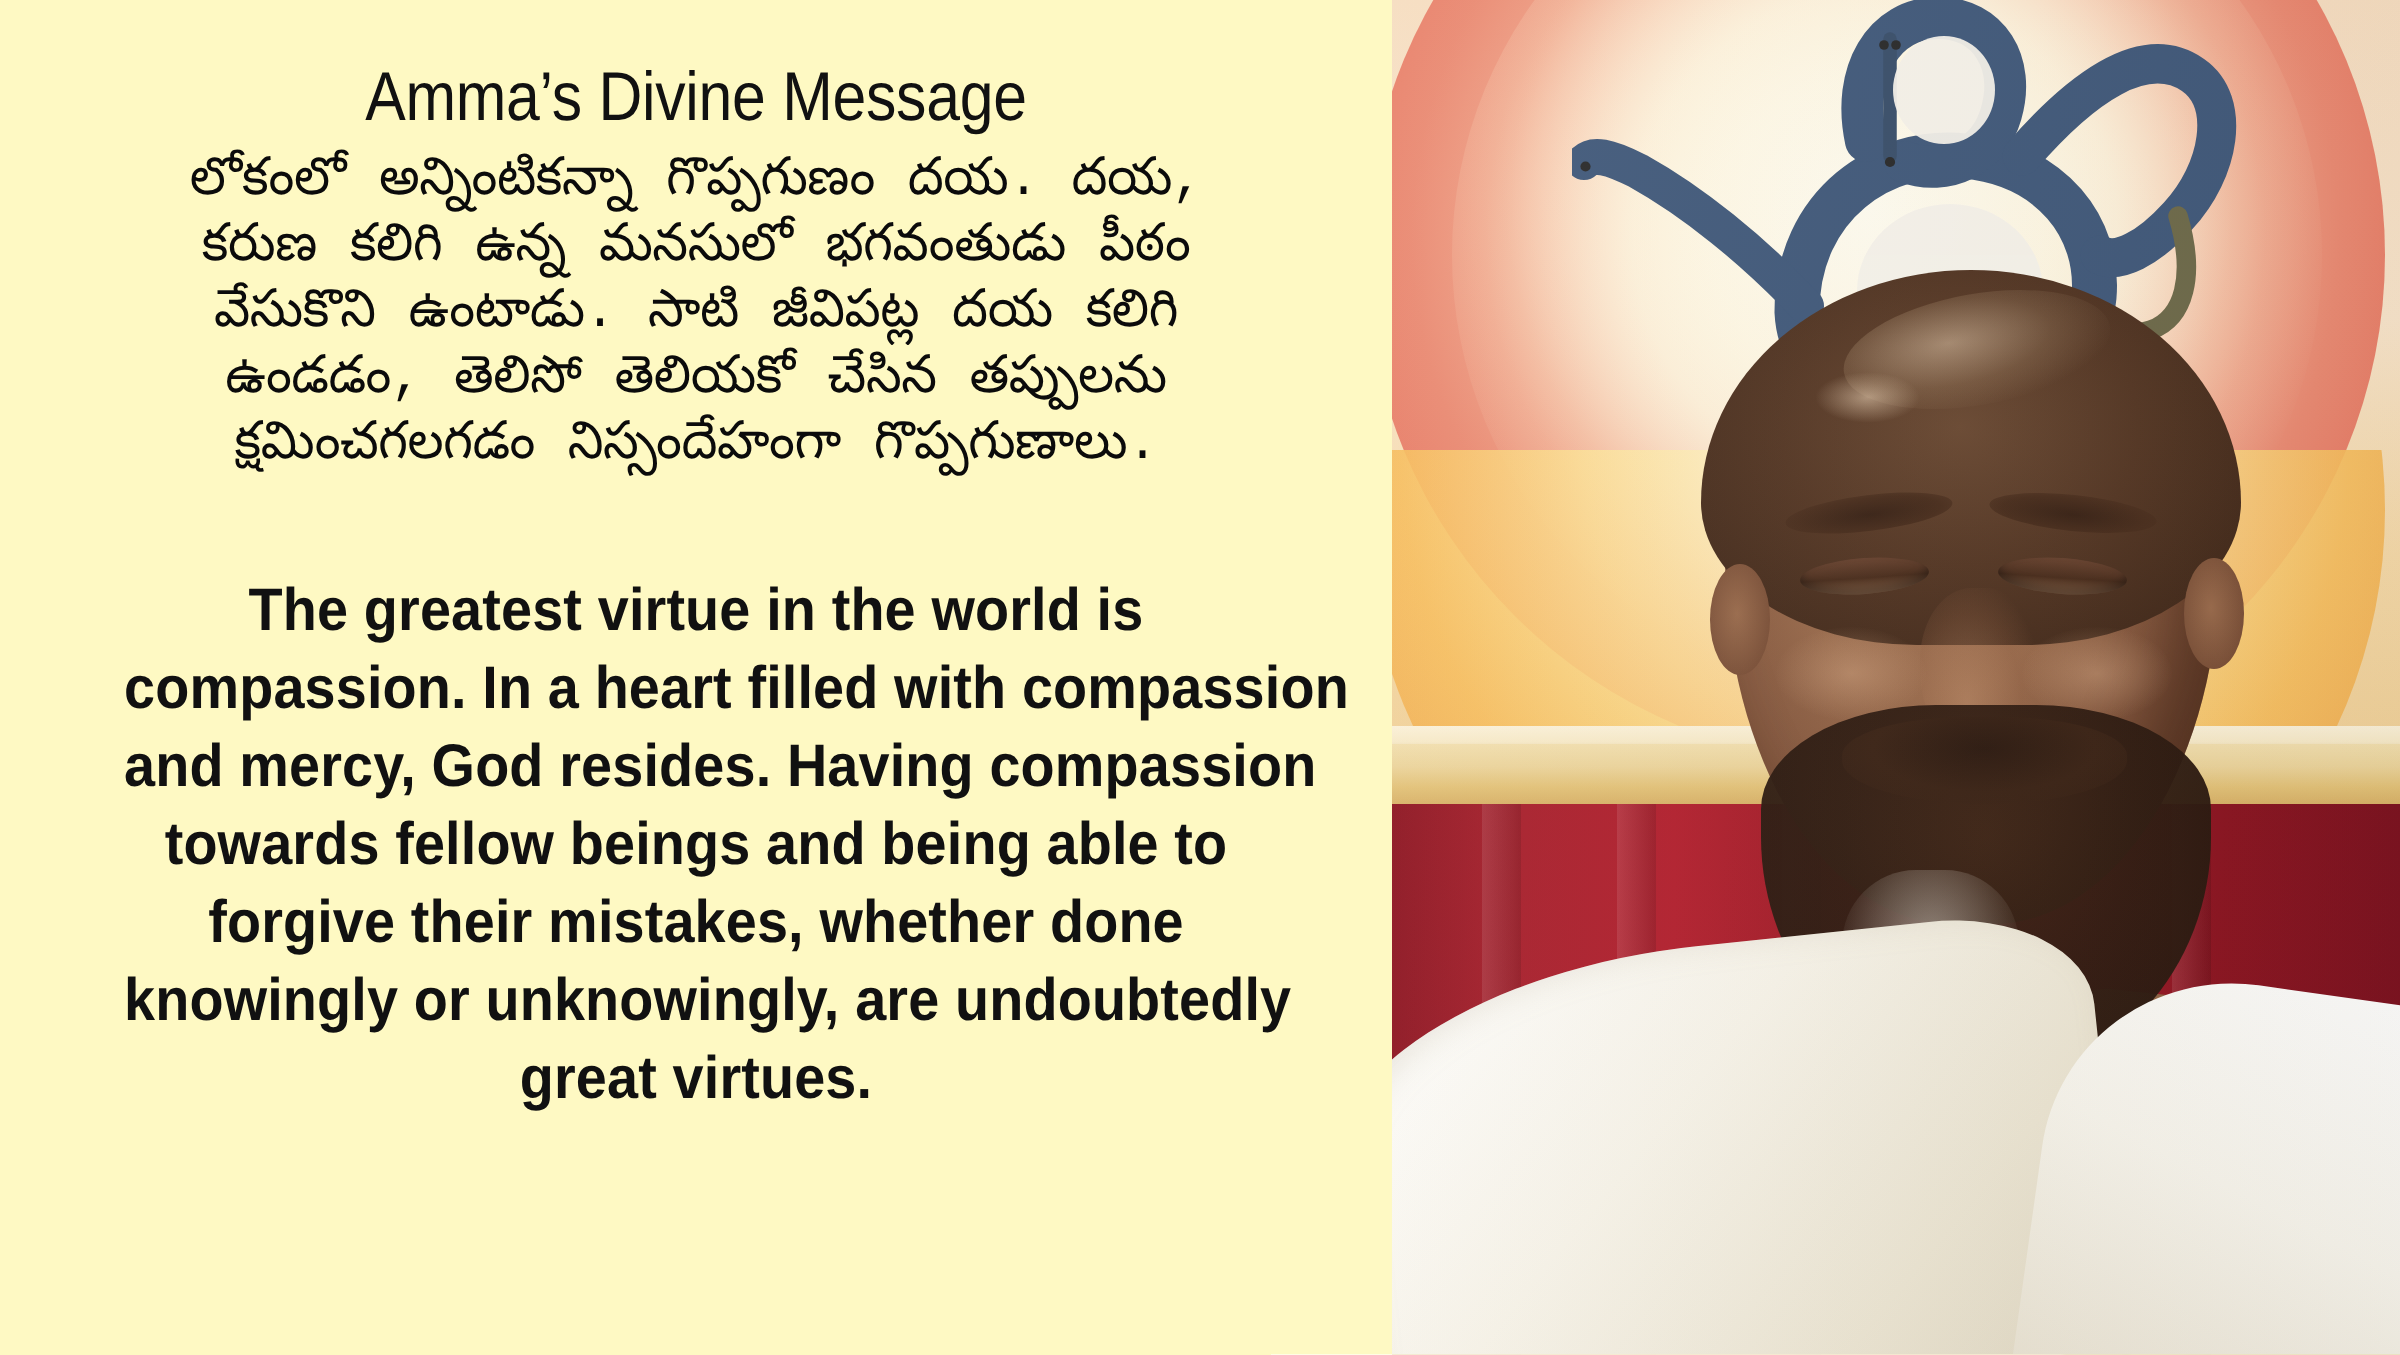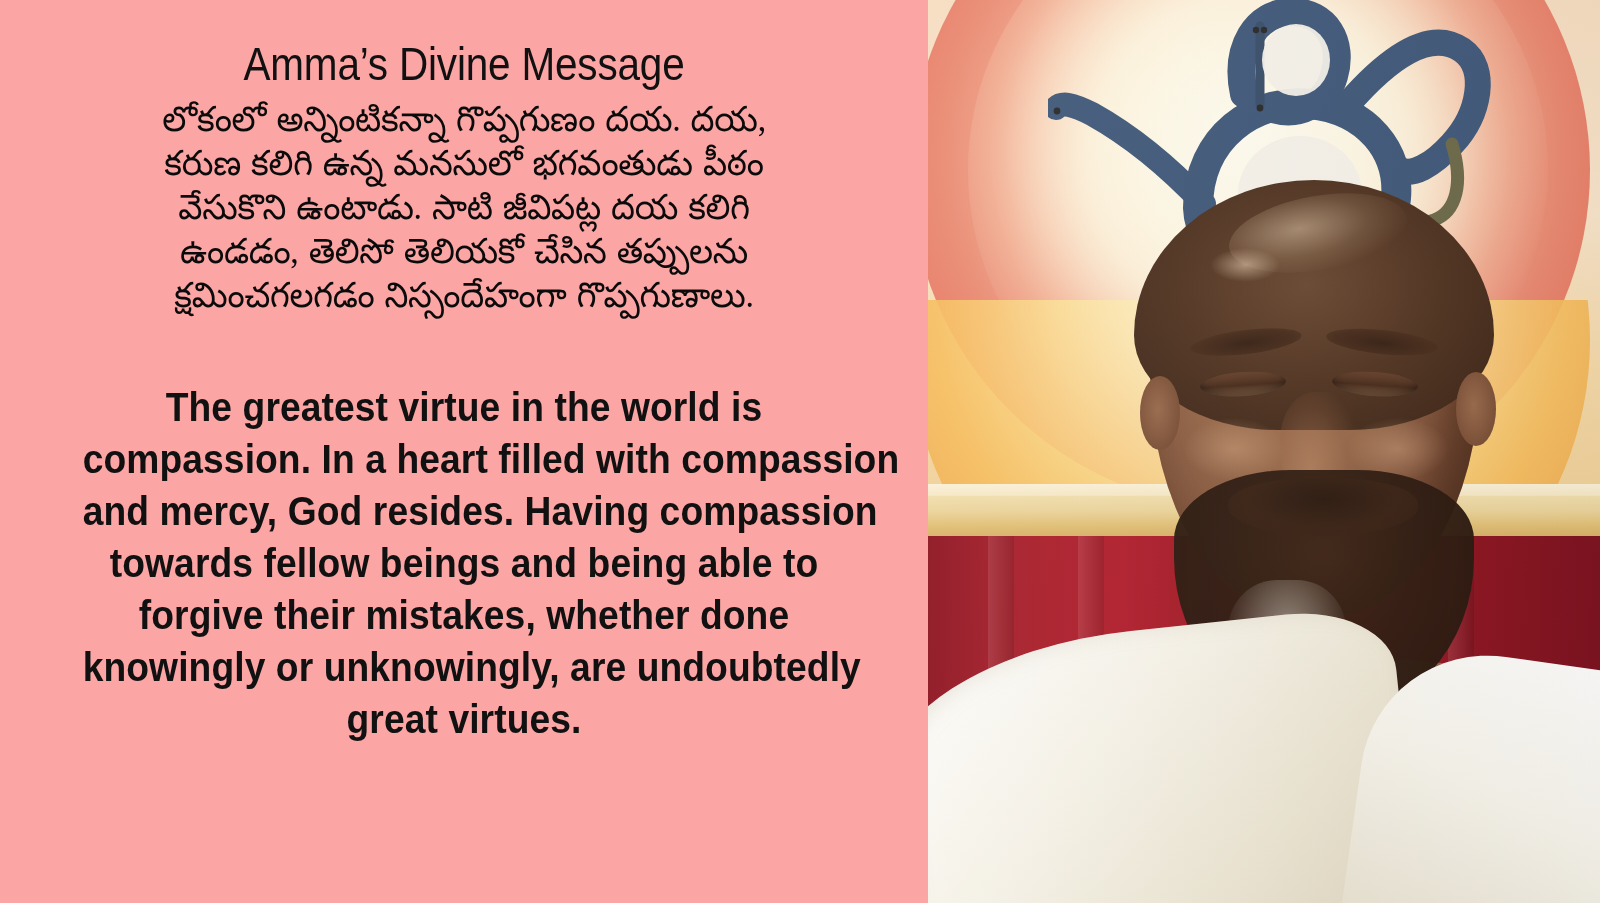--- a/index.html
+++ b/index.html
@@ -10,21 +10,21 @@
   body {
     width: 1600px;
     height: 903px;
     overflow: hidden;
     font-family: "Liberation Sans", sans-serif;
   }
   .slide {
     position: relative;
     width: 1600px;
     height: 903px;
-    background: #fca5a5;
+    background: #fef9c3;
     overflow: hidden;
   }
 
   
   .text-panel {
     position: absolute;
     left: 0;
     top: 0;
     width: 928px;
     height: 903px;
@@ -41,21 +41,21 @@
     line-height: 1.22;
     letter-spacing: -0.2px;
     color: #111111;
     margin: 14px 0 6px 0;
     transform: scaleX(0.88);
     transform-origin: center top;
     white-space: nowrap;
   }
 
   .telugu-block {
-    font-family: Liberation Serif, serif;
+    font-family: Liberation Mono, monospace;
     font-size: 35px;
     line-height: 1.26;
     font-weight: 400;
     color: #0b0b0b;
     margin: 6px 0 0 0;
     padding: 0 4px;
     letter-spacing: -0.3px;
     word-spacing: 2px;
   }
   .telugu-block .tl {

